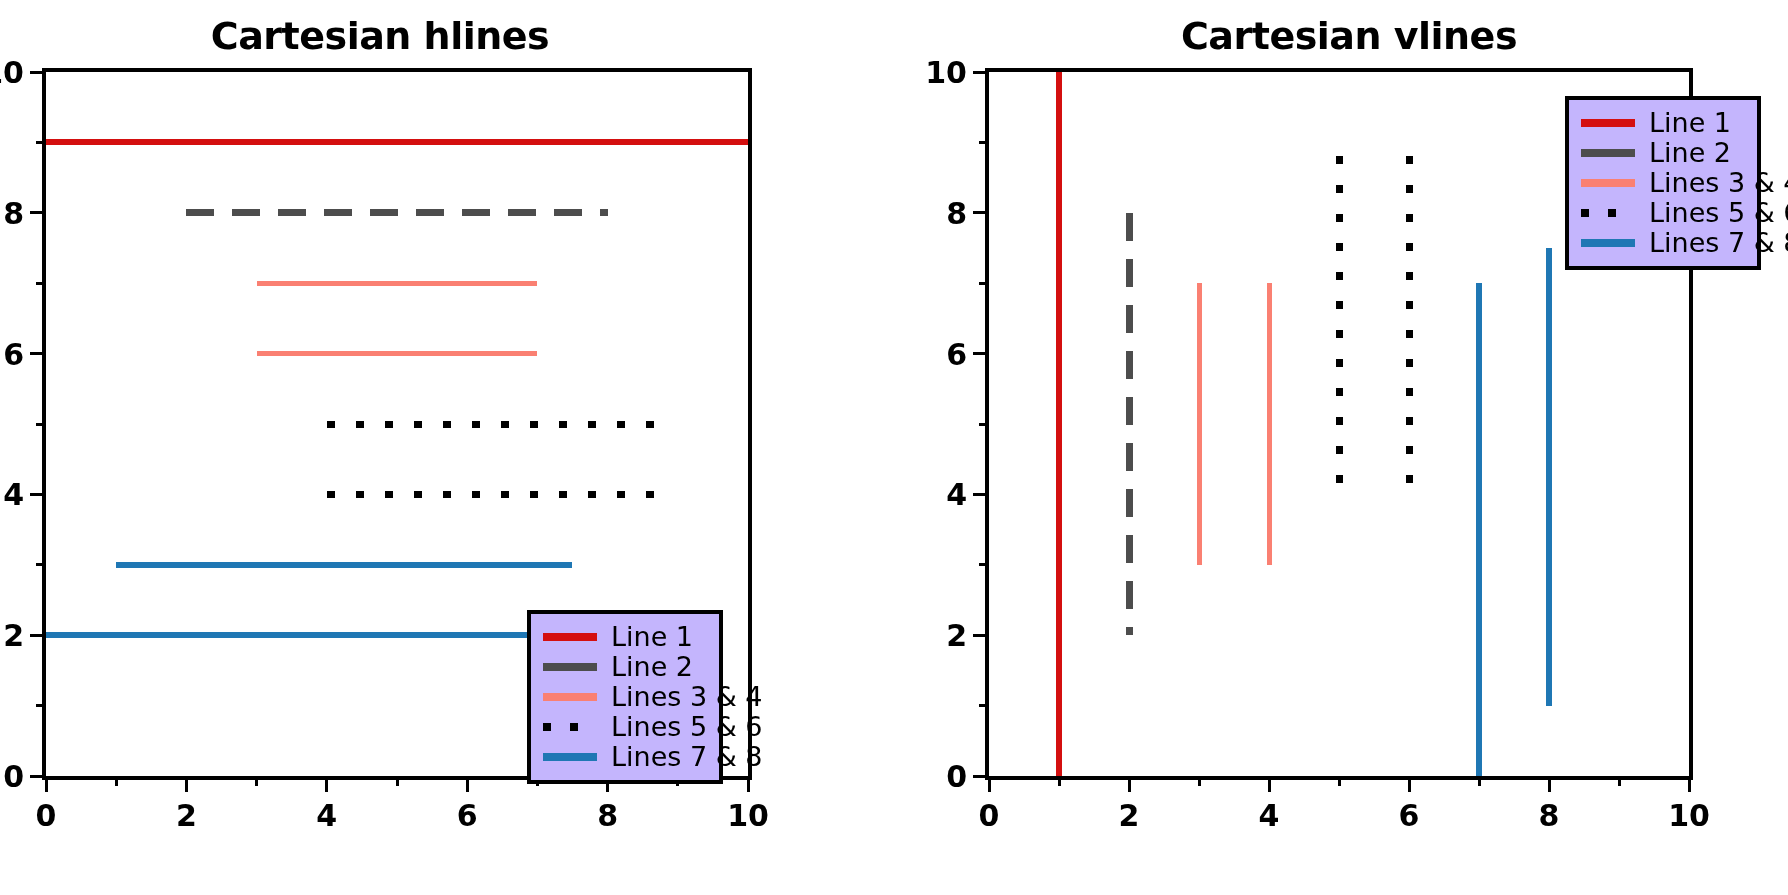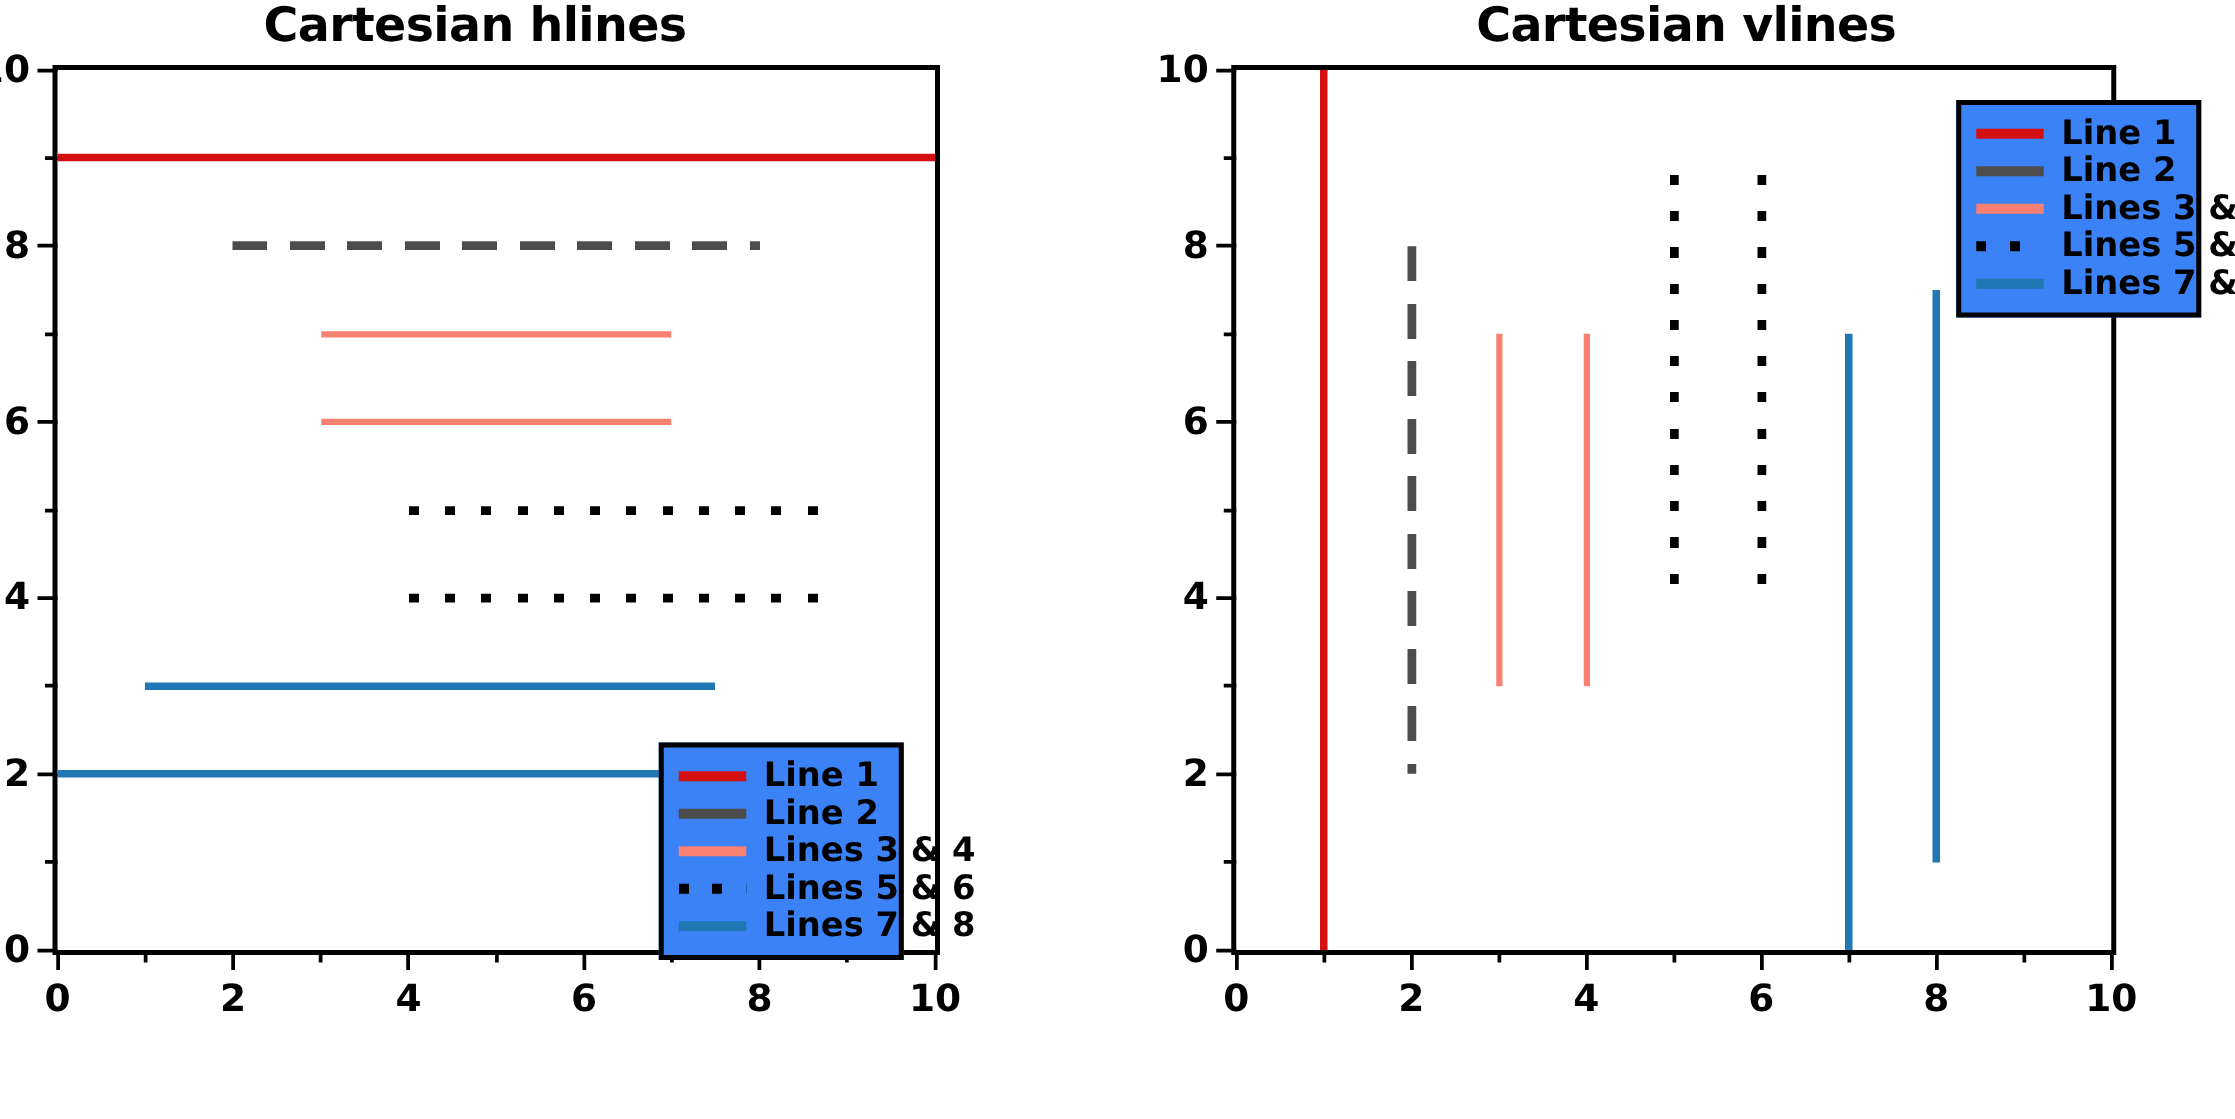--- a/index.html
+++ b/index.html
@@ -14,21 +14,21 @@
     overflow: hidden;
   }
   #root {
     position: relative;
     width: 1788px;
     height: 895px;
     background: #ffffff;
   }
   .panel {
     position: absolute;
-    top: 0;
+    top: 16px;
     width: 894px;
     height: 877px;
   }
   #panel-left  { left: 0; }
   #panel-right { left: 894px; }
 
   .panel-title {
     position: absolute;
     top: -2px;
     width: 100%;
@@ -76,25 +76,24 @@
   .ticklabel-y { right: 100%; margin-right: 22px; transform: translateY(-50%); }
   .ticklabel-x { top: 100%; margin-top: 22px; transform: translateX(-50%); }
 
   
   .dline { position: absolute; }
 
   
   .legend {
     position: absolute;
     border: 4px solid #000000;
-    background: #3b82f6;
+    background: #c4b5fd;
     padding: 8px 14px 8px 12px;
     box-sizing: border-box;
     z-index: 40;
-    font-weight: bold;
   }
   .legend-row {
     display: flex;
     align-items: center;
     height: 30px;
   }
   .legend-swatch {
     width: 54px;
     height: 30px;
     margin-right: 14px;

